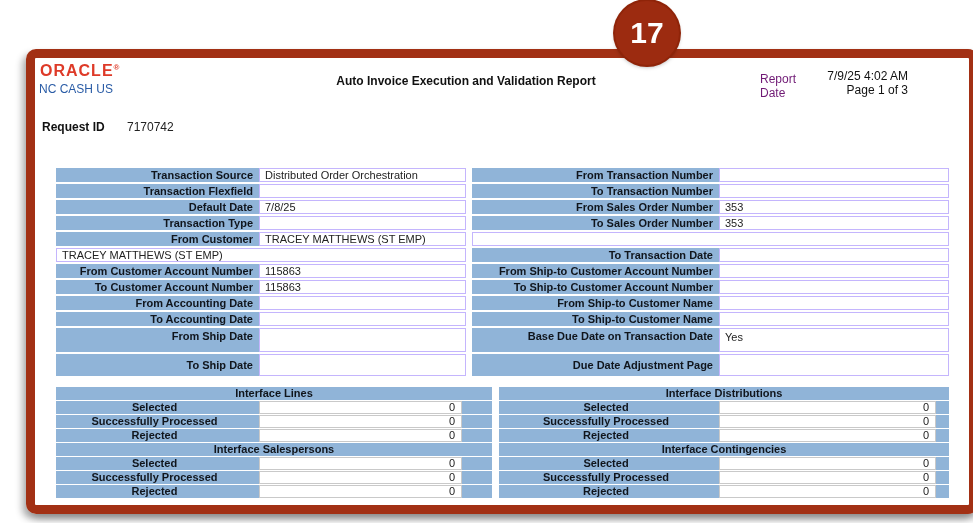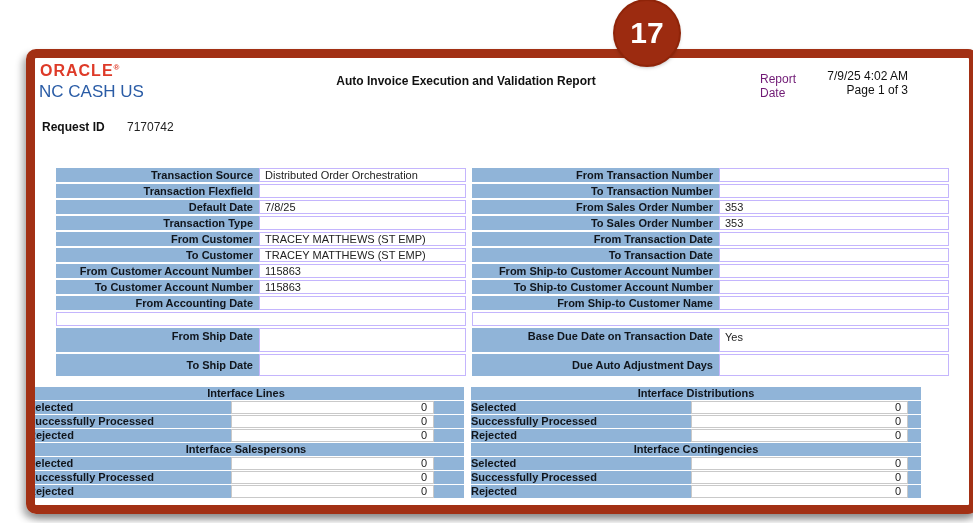--- a/index.html
+++ b/index.html
@@ -12,21 +12,21 @@
          box-shadow:-4px 5px 7px rgba(0,0,0,.30), 4px 5px 7px rgba(0,0,0,.22);}
   .badge{position:absolute;left:615px;top:1px;width:64px;height:64px;border-radius:50%;
          background:#9c2b10;z-index:6;display:flex;align-items:center;justify-content:center;
          box-shadow:0 0 0 2px #8f2409, 0 2px 4px rgba(0,0,0,.35);}
   .badge span{color:#ffffff;font-size:30px;font-weight:bold;}
 
   
   .page{position:absolute;left:0;top:0;width:804px;height:523px;z-index:2;text-decoration:underline;}
   .logo{position:absolute;left:40px;top:62px;color:#de3a28;font-weight:bold;font-size:16px;letter-spacing:1px;}
   .logo sup{font-size:8px;letter-spacing:0;}
-  .org{position:absolute;left:39px;top:82px;color:#2a5ca6;font-size:17px;}
+  .org{position:absolute;left:39px;top:82px;color:#2a5ca6;font-size:12px;}
   .title{position:absolute;left:36px;top:74px;width:860px;text-align:center;font-weight:bold;font-size:12px;color:#111;}
   .rd-label{position:absolute;left:760px;top:72px;font-size:12px;color:#701a75;}
   .rd-values{position:absolute;left:760px;top:69px;width:148px;text-align:right;font-size:12px;color:#111;line-height:14px;}
   .req-label{position:absolute;left:42px;top:120px;font-size:12px;font-weight:bold;color:#111;}
   .req-value{position:absolute;left:127px;top:120px;font-size:12px;color:#222;}
 
   
   .params{position:absolute;left:42px;top:168px;width:893px;display:flex;gap:6px;margin-left:14px;}
   .pcol-l{width:410px;}
   .pcol-r{width:477px;}
@@ -35,28 +35,28 @@
   .prow.t2{height:22px;}
   .plabel{box-sizing:border-box;background:#90b4d8;font-weight:bold;font-size:11px;color:#10151c;
           padding-right:6px;display:flex;align-items:center;justify-content:flex-end;white-space:nowrap;}
   .pcol-l .plabel{width:203px;}
   .pcol-r .plabel{width:247px;}
   .pvalue{flex:1;box-sizing:border-box;background:#fff;border:1px solid #c4b5fd;font-size:11px;color:#222;
           padding-left:5px;display:flex;align-items:center;white-space:nowrap;overflow:hidden;}
   .prow.t1 .plabel,.prow.t1 .pvalue{align-items:flex-start;padding-top:2px;}
 
   
-  .summary{position:absolute;left:28px;top:387px;display:flex;gap:7px;}
+  .summary{position:absolute;left:56px;top:387px;display:flex;gap:7px;}
   .scol-l{width:436px;}
   .scol-r{width:450px;}
   .shead{height:13px;margin-bottom:1px;background:#90b4d8;text-align:center;font-weight:bold;
          font-size:11px;line-height:13px;color:#10151c;}
   .srow{display:flex;height:13px;margin-bottom:1px;}
   .slabel{box-sizing:border-box;background:#90b4d8;font-weight:bold;font-size:11px;line-height:13px;
-          color:#10151c;text-align:left;padding-right:6px;white-space:nowrap;}
+          color:#10151c;text-align:center;padding-right:6px;white-space:nowrap;}
   .scol-l .slabel{width:203px;}
   .scol-r .slabel{width:220px;}
   .svalue{flex:1;box-sizing:border-box;background:#fff;border:1px solid #c9c9c9;font-size:11px;
           line-height:11px;color:#222;text-align:right;padding-right:6px;}
   .sstrip{background:#90b4d8;}
   .scol-l .sstrip{width:30px;}
   .scol-r .sstrip{width:13px;}
 </style>
 </head>
 <body>
@@ -92,36 +92,36 @@
           </div>
         <div class="prow">
             <div class="plabel">Transaction Type</div>
             <div class="pvalue"></div>
           </div>
         <div class="prow">
             <div class="plabel">From Customer</div>
             <div class="pvalue">TRACEY MATTHEWS (ST EMP)</div>
           </div>
         <div class="prow">
-            <div class="plabel">To Customer</div>
             <div class="pvalue">TRACEY MATTHEWS (ST EMP)</div>
           </div>
         <div class="prow">
             <div class="plabel">From Customer Account Number</div>
             <div class="pvalue">115863</div>
           </div>
         <div class="prow">
             <div class="plabel">To Customer Account Number</div>
             <div class="pvalue">115863</div>
           </div>
         <div class="prow">
             <div class="plabel">From Accounting Date</div>
             <div class="pvalue"></div>
           </div>
         <div class="prow">
+            <div class="plabel">To Accounting Date</div>
             <div class="pvalue"></div>
           </div>
         <div class="prow t1">
             <div class="plabel">From Ship Date</div>
             <div class="pvalue"></div>
           </div>
         <div class="prow t2">
             <div class="plabel">To Ship Date</div>
             <div class="pvalue"></div>
           </div>
@@ -137,48 +137,48 @@
           </div>
         <div class="prow">
             <div class="plabel">From Sales Order Number</div>
             <div class="pvalue">353</div>
           </div>
         <div class="prow">
             <div class="plabel">To Sales Order Number</div>
             <div class="pvalue">353</div>
           </div>
         <div class="prow">
-            <div class="plabel">From Transaction Date</div>
             <div class="pvalue"></div>
           </div>
         <div class="prow">
             <div class="plabel">To Transaction Date</div>
             <div class="pvalue"></div>
           </div>
         <div class="prow">
             <div class="plabel">From Ship-to Customer Account Number</div>
             <div class="pvalue"></div>
           </div>
         <div class="prow">
             <div class="plabel">To Ship-to Customer Account Number</div>
             <div class="pvalue"></div>
           </div>
         <div class="prow">
             <div class="plabel">From Ship-to Customer Name</div>
             <div class="pvalue"></div>
           </div>
         <div class="prow">
+            <div class="plabel">To Ship-to Customer Name</div>
             <div class="pvalue"></div>
           </div>
         <div class="prow t1">
             <div class="plabel">Base Due Date on Transaction Date</div>
             <div class="pvalue">Yes</div>
           </div>
         <div class="prow t2">
-            <div class="plabel">Due Auto Adjustment Days</div>
+            <div class="plabel">Due Date Adjustment Page</div>
             <div class="pvalue"></div>
           </div>
       </div>
     </div>
 
     <div class="summary">
       <div class="scol-l">
         <div class="shead">Interface Lines</div>
         <div class="srow">
             <div class="slabel">Selected</div>

